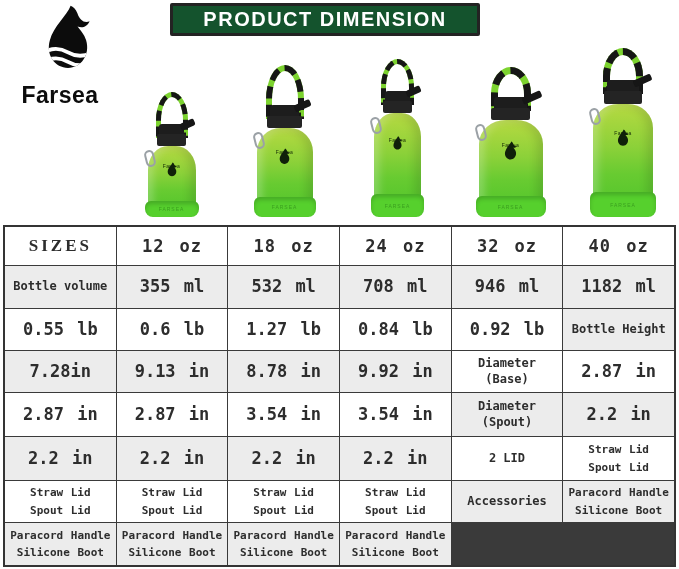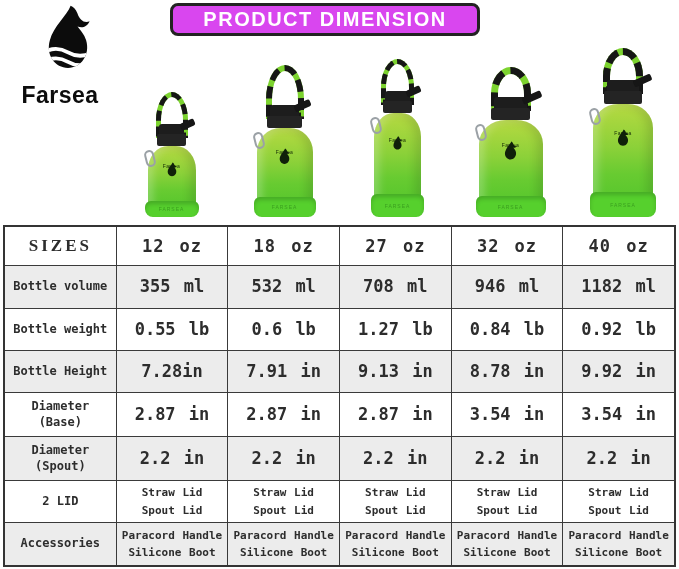--- a/index.html
+++ b/index.html
@@ -6,21 +6,21 @@
   .stage{position:relative;width:679px;height:569px;background:#ffffff;overflow:hidden;
          font-family:"Liberation Sans",sans-serif;}
 
   
   .brand{position:absolute;left:14px;top:4px;width:92px;text-align:center;}
   .brand svg{display:block;margin:0 auto;margin-left:28px;}
   .brand-name{margin-top:2px;font-size:23px;font-weight:600;color:#0c0c0c;letter-spacing:.5px;}
 
   
   .title-badge{position:absolute;left:170px;top:3px;width:310px;height:33px;box-sizing:border-box;
-    background:#d946ef;border:3px solid #232323;border-radius:8px;
+    background:#14532d;border:3px solid #232323;border-radius:2px;
     display:flex;align-items:center;justify-content:center;}
   .title-badge span{color:#ffffff;font-weight:bold;font-size:20px;letter-spacing:1.5px;}
 
   
   .bottle{position:absolute;}
   .bottle *{position:absolute;box-sizing:border-box;}
   .handle-base{border-style:solid;border-bottom:none!important;}
   .handle-braid{border-style:dashed;border-bottom:none!important;}
   .lid-cap,.lid-collar{background:#1d1d1d;}
   .spout{background:#161616;border-radius:2px;}
@@ -167,21 +167,21 @@
       <div class="cell header sizes">
         <span>SIZES</span>
       </div>
       <div class="cell header">
         <span>12 oz</span>
       </div>
       <div class="cell header">
         <span>18 oz</span>
       </div>
       <div class="cell header">
-        <span>27 oz</span>
+        <span>24 oz</span>
       </div>
       <div class="cell header">
         <span>32 oz</span>
       </div>
       <div class="cell header">
         <span>40 oz</span>
       </div>
       <div class="cell label shaded">
         <span>Bottle volume</span>
       </div>
@@ -193,46 +193,40 @@
       </div>
       <div class="cell value shaded">
         <span>708 ml</span>
       </div>
       <div class="cell value shaded">
         <span>946 ml</span>
       </div>
       <div class="cell value shaded">
         <span>1182 ml</span>
       </div>
-      <div class="cell label">
-        <span>Bottle weight</span>
-      </div>
       <div class="cell value">
         <span>0.55 lb</span>
       </div>
       <div class="cell value">
         <span>0.6 lb</span>
       </div>
       <div class="cell value">
         <span>1.27 lb</span>
       </div>
       <div class="cell value">
         <span>0.84 lb</span>
       </div>
       <div class="cell value">
         <span>0.92 lb</span>
       </div>
       <div class="cell label shaded">
         <span>Bottle Height</span>
       </div>
       <div class="cell value shaded">
         <span>7.28in</span>
-      </div>
-      <div class="cell value shaded">
-        <span>7.91 in</span>
       </div>
       <div class="cell value shaded">
         <span>9.13 in</span>
       </div>
       <div class="cell value shaded">
         <span>8.78 in</span>
       </div>
       <div class="cell value shaded">
         <span>9.92 in</span>
       </div>

